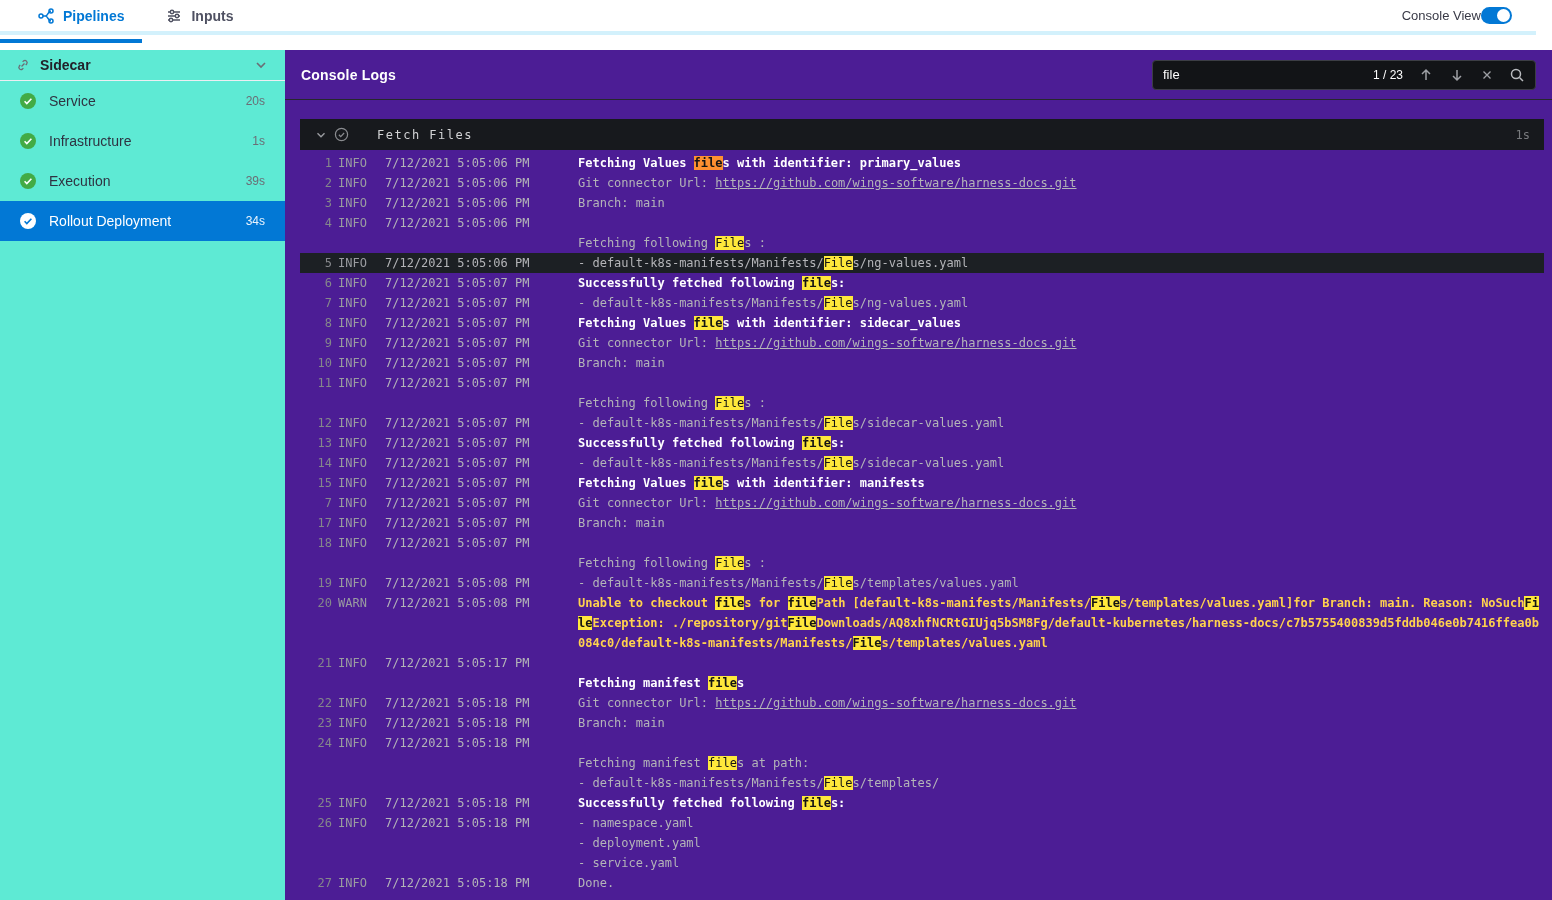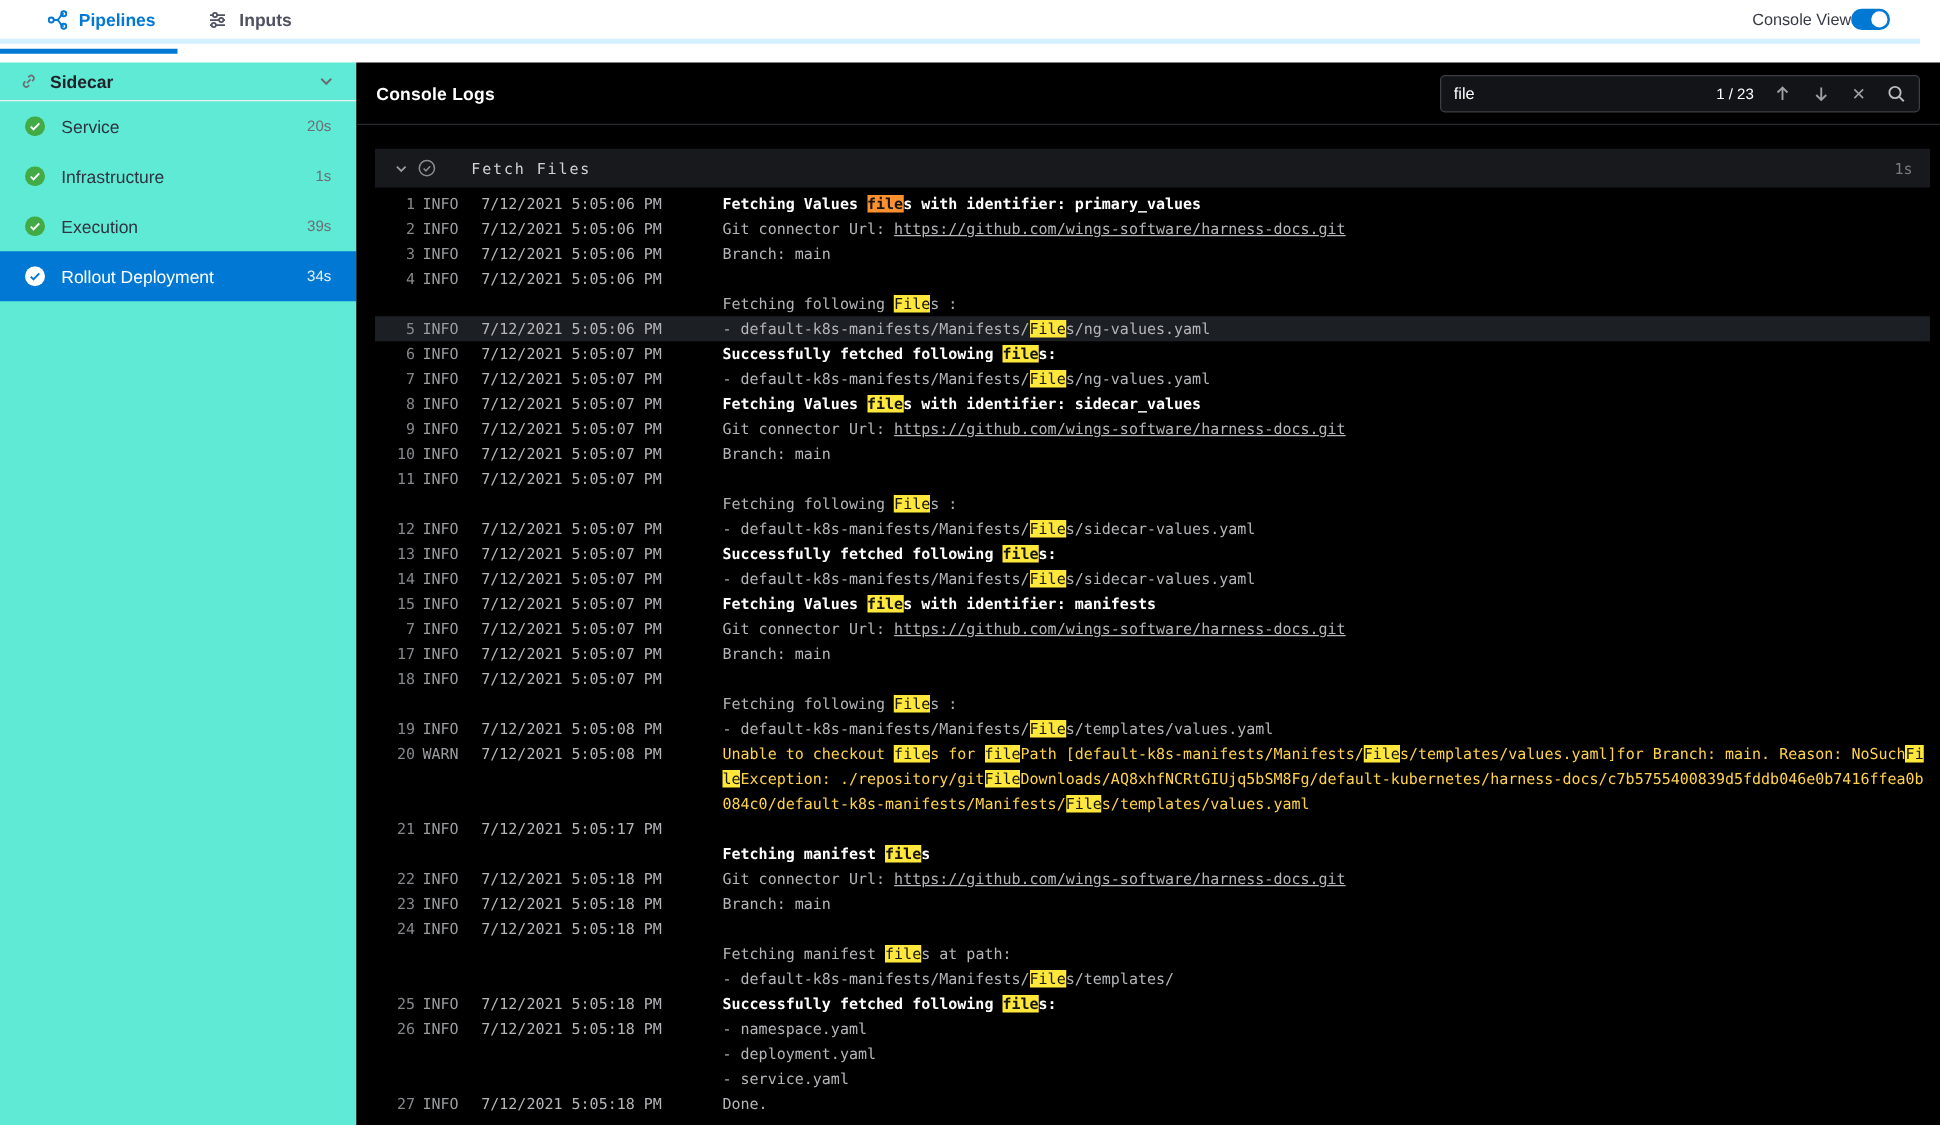--- a/index.html
+++ b/index.html
@@ -20,42 +20,42 @@
   .sidebar{position:absolute;top:50px;left:0;width:285px;bottom:0;background:#5eead4}
   .sidebar-head{height:31px;display:flex;align-items:center;padding:0 16px;gap:10px;border-bottom:1px solid #eceef2;cursor:pointer}
   .sb-title{font-size:14px;font-weight:700;color:#22222a;flex:1}
   .sb-item{height:40px;display:flex;align-items:center;gap:13px;padding:0 20px;font-size:14px;color:#2f3342;cursor:pointer}
   .sb-item .dur{margin-left:auto;font-size:12px;color:#6b6d75}
   .sb-item.selected{background:#0278d5;color:#fff;font-weight:400}
   .sb-item.selected .dur{color:#eaf4fd}
   .icn{display:flex;flex:none}
 
   
-  .console{position:absolute;top:50px;left:285px;right:0;bottom:0;background:#000000;overflow:hidden}
+  .console{position:absolute;top:50px;left:285px;right:0;bottom:0;background:#4c1d95;overflow:hidden}
   .console-head{height:50px;display:flex;align-items:center;padding:0 16px;border-bottom:1px solid #26282c}
   .console-title{font-size:14px;font-weight:700;color:#fff;flex:1;letter-spacing:.2px}
   .searchbox{display:flex;align-items:center;width:384px;height:30px;background:#121417;border:1px solid #3c3e45;border-radius:4px;padding:0 10px;gap:15px}
   .searchbox input{flex:1;min-width:0;background:transparent;border:none;outline:none;color:#fff;font-size:13px;font-family:"Liberation Sans",sans-serif}
   .counter{color:#fff;font-size:12px;white-space:nowrap}
   .sicon{display:flex;cursor:pointer}
 
   .log-wrap{padding:19px 8px 0 15px}
   .section-head{height:31px;background:#17191d;display:flex;align-items:center;padding:0 14px;gap:6px;cursor:pointer}
   .sec-title{font-family:"DejaVu Sans Mono",monospace;font-size:12px;color:#d2d3d5;letter-spacing:1.5px;margin-left:22px}
   .sec-dur{margin-left:auto;font-family:"DejaVu Sans Mono",monospace;font-size:12px;color:#787a7e}
 
   .log-lines{padding-top:3px;font-family:"DejaVu Sans Mono",monospace;font-size:12px;line-height:20px;color:#b4b5b8}
   .log-row{display:flex;align-items:flex-start}
   .log-row.selected{background:#1c2024}
   .ln{width:32px;text-align:right;color:#85878b;flex:none}
   .lvl{width:47px;margin-left:6px;flex:none;color:#9a9ca0}
   .time{width:193px;flex:none;color:#b4b5b8}
   .msg{flex:1;white-space:pre-wrap;word-break:break-all}
   .msg .b{color:#fff;font-weight:bold}
-  .msg .wb{color:#ffd24d;font-weight:normal}
+  .msg .wb{color:#ffd24d;font-weight:bold}
   .msg .lnk{text-decoration:underline;cursor:pointer}
   .msg .hl{background:#ffe83b;color:#141414}
   .msg .cur{background:#ff9030;color:#141414}
 </style>
 </head>
 <body>
 
 <div class="app">
 
   <header class="topbar">

